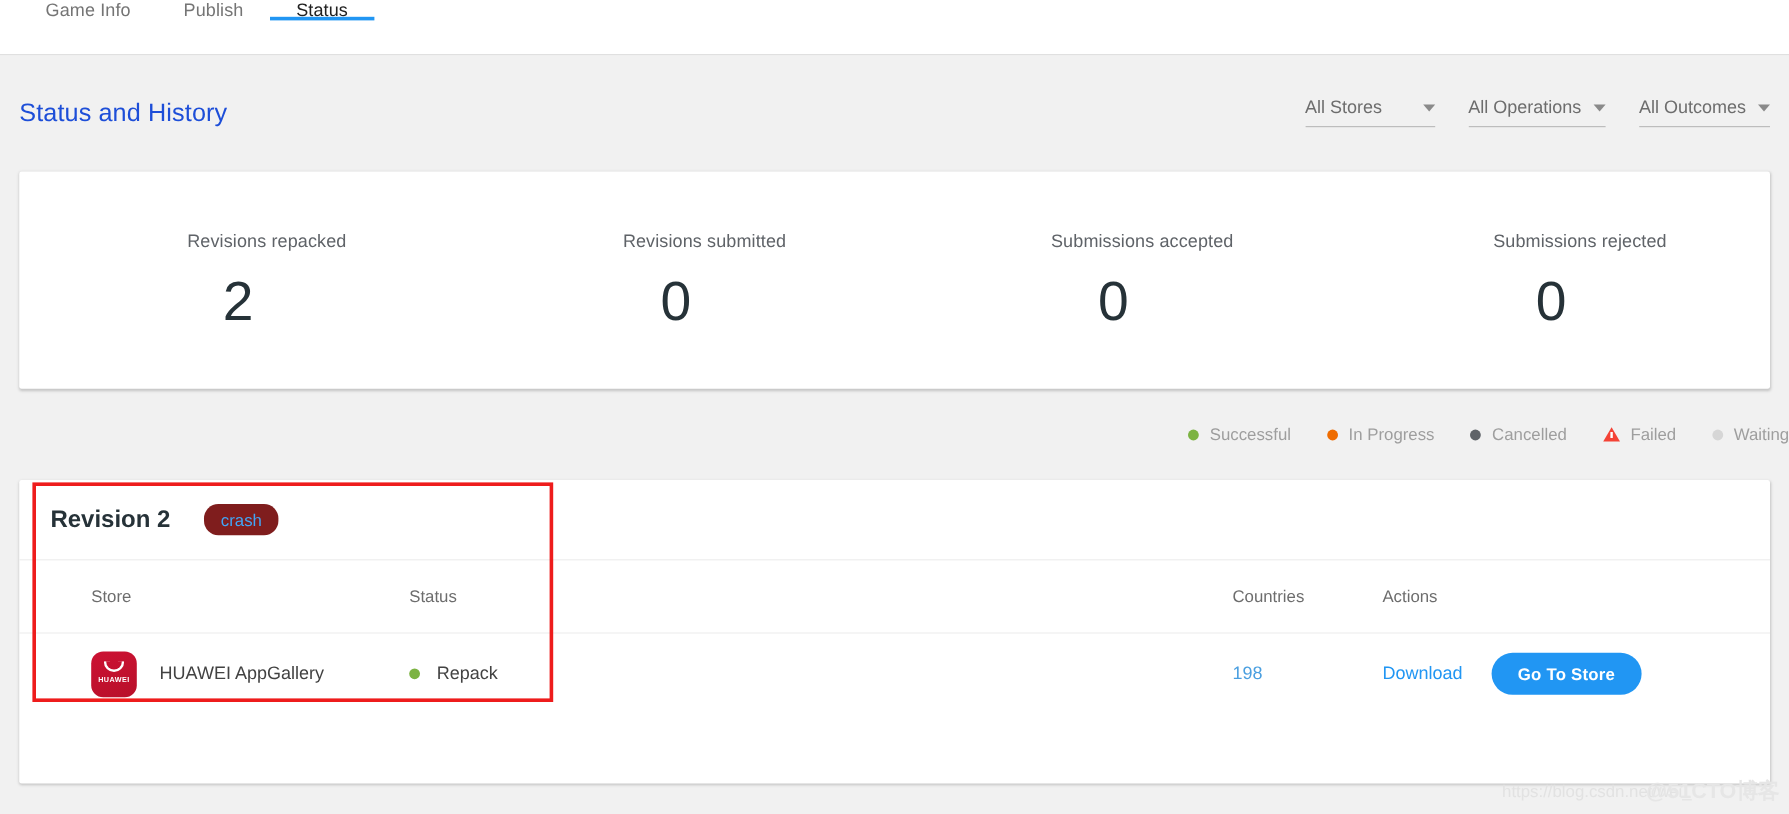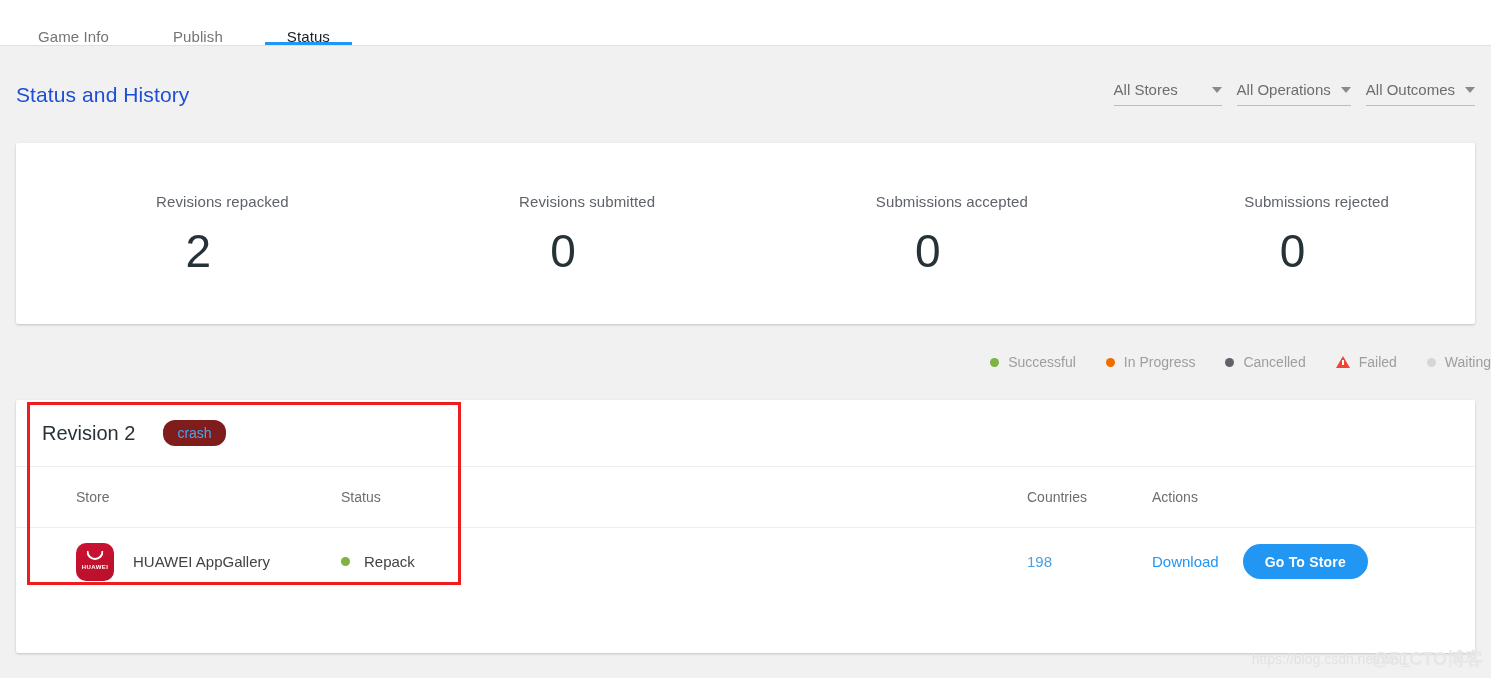--- a/index.html
+++ b/index.html
@@ -11,24 +11,23 @@
     font-family: "Liberation Sans", sans-serif;
     -webkit-font-smoothing: antialiased;
   }
 
   
   .tabbar {
     height: 46px;
     background: #ffffff;
     border-bottom: 1px solid #e0e0e0;
     display: flex;
-    align-items: flex-end;
+    align-items: flex-start;
     padding-left: 16px;
     position: relative;
-    gap: 20px;
   }
   .tab {
     display: flex;
     align-items: center;
     padding: 0 22px;
     font-size: 15px;
     color: #757575;
     letter-spacing: .1px;
     position: relative;
     cursor: pointer;
@@ -50,21 +49,21 @@
     display: flex;
     align-items: center;
     justify-content: space-between;
   }
   .page-title {
     font-size: 21px;
     color: #1d4ed8;
     font-weight: 400;
     letter-spacing: .1px;
   }
-  .filters { display: flex; align-items: flex-end; gap: 15px; padding-bottom: 2px; }
+  .filters { display: flex; align-items: flex-end; gap: 28px; padding-bottom: 2px; }
   .select {
     display: flex;
     align-items: center;
     justify-content: space-between;
     min-width: 108px;
     padding: 0 0 7px 0;
     border-bottom: 1px solid #bdbdbd;
     font-size: 15px;
     color: #6d6d6d;
     cursor: pointer;
@@ -141,21 +140,21 @@
 
   
   .revcard { position: relative; min-height: 253px; }
   .rev-head {
     height: 66px;
     display: flex;
     align-items: center;
     padding-left: 26px;
     gap: 28px;
   }
-  .rev-title { font-size: 20px; color: #263238; font-weight: 400; }
+  .rev-title { font-size: 20px; color: #263238; font-weight: 700; }
   .badge {
     background: #7f1d1d;
     color: #42a5f5;
     font-size: 14px;
     padding: 6px 14px;
     border-radius: 12px;
     line-height: 1;
   }
   .divider { height: 1px; background: #eeeeee; }
 

